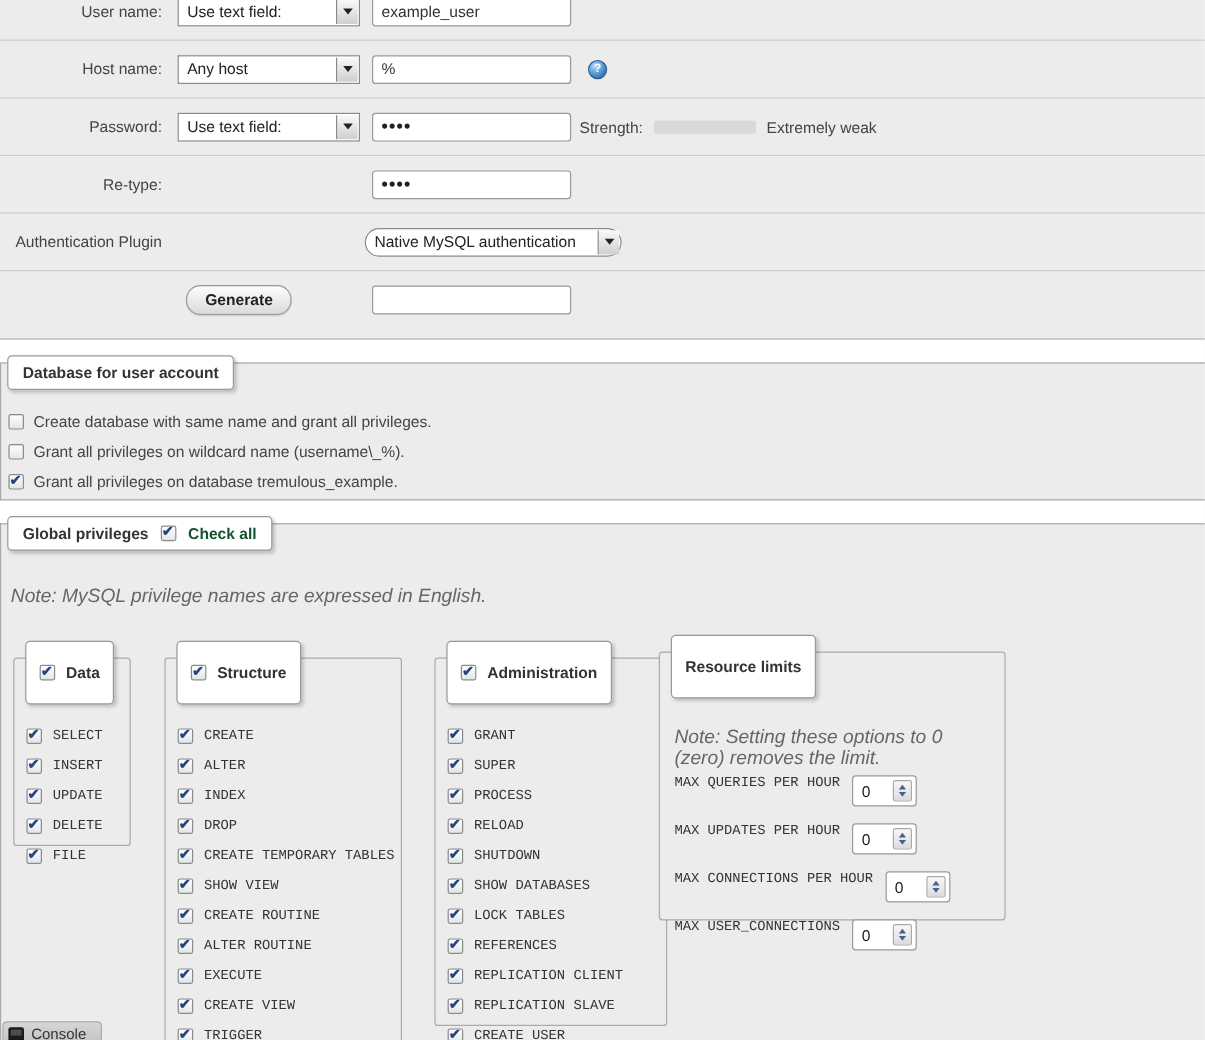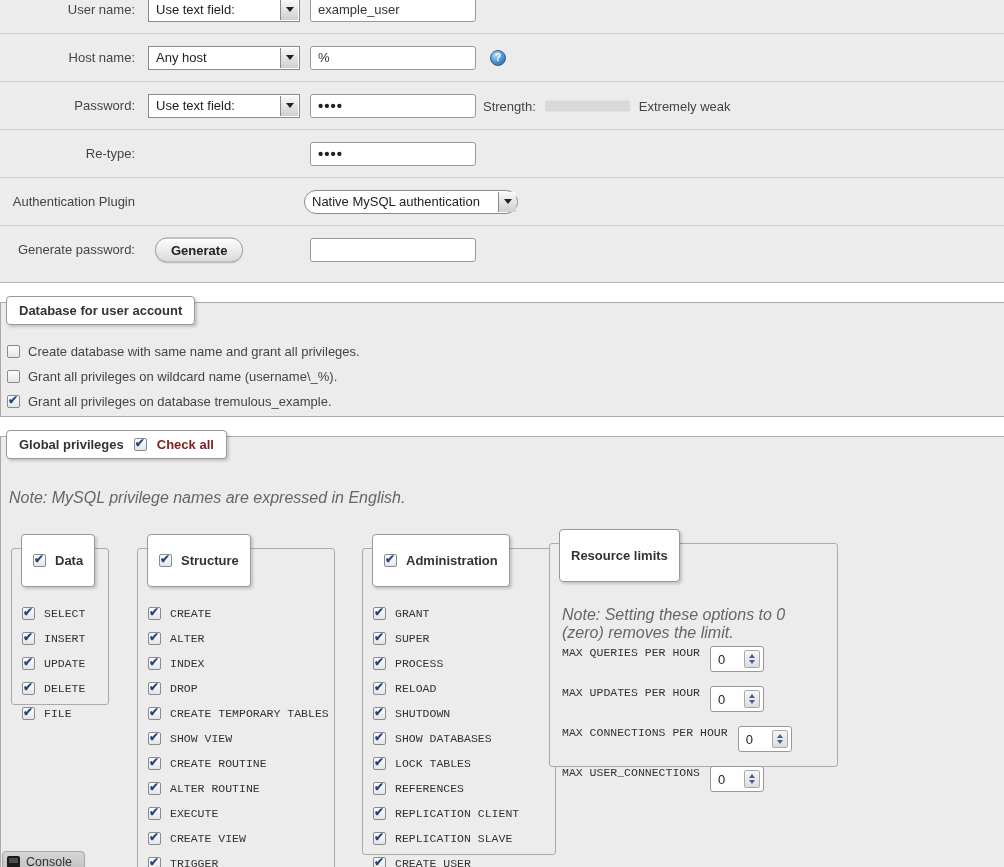--- a/index.html
+++ b/index.html
@@ -36,21 +36,21 @@
   .cb.checked::after{content:"\2714";position:absolute;left:0px;top:-3px;font-size:12px;font-weight:bold;color:#26457f;}
 
   
   .fieldset{width:1010px;box-sizing:border-box;background:#ececec;border:1px solid #aaa;position:relative;}
   .legend{display:inline-flex;align-items:center;gap:10px;background:#fff;border:1px solid #999;border-radius:4px;
     padding:6px 12px;font-weight:bold;font-size:13px;color:#333;margin:-14px 0 0 5px;position:relative;z-index:2;
     box-shadow:2px 2px 3px rgba(0,0,0,.18);}
   .fs2{margin-top:19px;height:115px;}
   .opt-rows{margin:14px 0 0 6px;}
   .opt-row{height:25px;display:flex;align-items:center;gap:8px;color:#444;}
-  .check-all{color:#7f1d1d;}
+  .check-all{color:#14532d;}
 
   .fs3{margin-top:19px;height:436px;border-bottom:none;}
   .note{font-style:italic;font-size:16px;color:#666;}
   .fs3 > .note{position:absolute;left:8px;top:52px;}
 
   
   .pgroup{position:absolute;box-sizing:border-box;background:#ececec;border:1px solid #aaa;border-radius:3px;}
   .g0{left:10px;top:111px;width:98px;height:157px;}
   .g1{left:136px;top:111px;width:198px;height:330px;}
   .g2{left:361px;top:111px;width:194px;height:307px;}
@@ -143,21 +143,20 @@
       <div class="r-lbl">Authentication Plugin</div>
       <div class="r-sel selectbox wide">
         <span>Native MySQL authentication</span>
         <span class="sel-arrow">
             <i></i>
           </span>
       </div>
     </div>
 
     <div class="frow">
-      <div class="r-lbl">Generate password:</div>
       <button class="gen-btn">Generate</button>
       <div class="r-inp">
         <input class="txt-input" type="text" value="" style="">
       </div>
     </div>
   </div>
 
   <div class="fieldset fs2">
     <div class="legend">
       <span>Database for user account</span>

